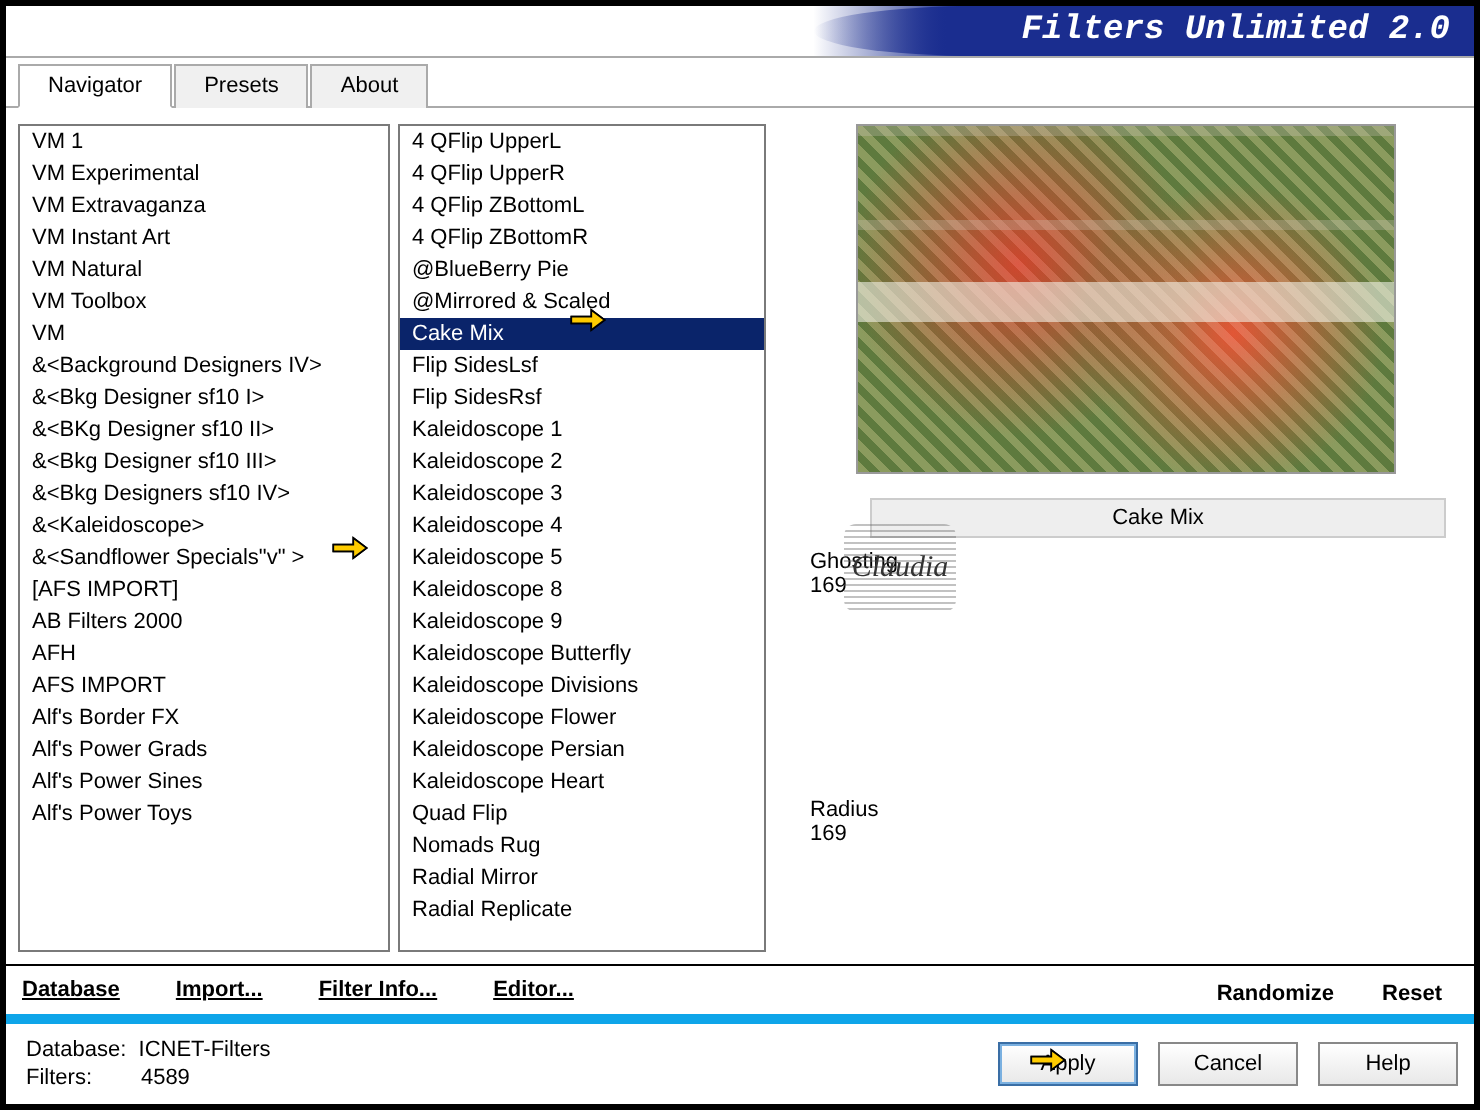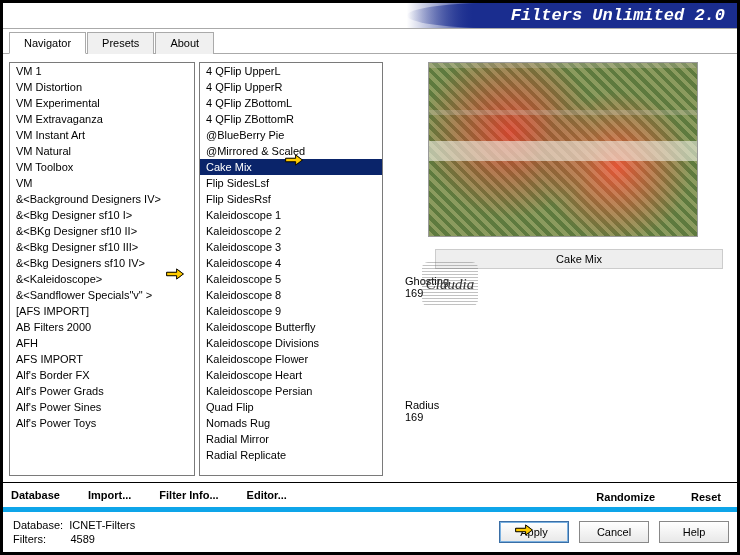--- a/index.html
+++ b/index.html
@@ -22,26 +22,26 @@
 .preview::before, .preview::after { content: ""; position: absolute; left: 0; right: 0; height: 20px; background: rgba(240,240,230,0.6); }
 .preview::before { top: 45%; }
 .preview::after { top: 0; height: 30%; background: linear-gradient(#ccc4b8 10%, transparent 10%, transparent 90%, #ccc4b8 90%); opacity: 0.3; }
 .filter-name-box { background: #eee; border: 1px solid #ccc; padding: 3px; text-align: center; margin: 4px 8px 2px 40px; }
 .sliders { flex: 1; overflow-y: scroll; margin: 0 2px 0 2px; border-right: 0; }
 .slider-row { display: flex; justify-content: flex-end; padding: 4px 8px 16px 8px; flex-direction: column; }
 .stamp { position: absolute; left: 422px; top: 262px; width: 56px; height: 44px; font-family: cursive; font-style: italic; font-size: 10px; color: #333; text-align: center; line-height: 44px; z-index: 5; }
 .stamp::before { content: ""; position: absolute; inset: 0; background: repeating-linear-gradient(#666 0 1px, transparent 1px 3px); border-radius: 6px; opacity: 0.4; }
 .stamp-text { position: relative; font-family: "Brush Script MT", cursive; font-size: 15px; }
 .btn-row { display: flex; gap: 24px; padding: 4px 6px; border-top: 1px solid #000; }
-.link-btn { font-weight: bold; cursor: pointer; padding: 2px 2px; }
+.link-btn { font-weight: bold; text-decoration: underline; cursor: pointer; padding: 2px 2px; }
 .bottom-row { display: flex; justify-content: flex-end; gap: 10px; padding: 6px 8px 6px 8px; align-items: center; border-top: 5px solid #0ea5e9; }
 .info-block { flex: 1; line-height: 14px; padding-left: 2px; }
 .btn { width: 70px; height: 22px; border: 1px solid #888; background: linear-gradient(#fff, #e8e8e8); cursor: pointer; }
 .btn.default { border: 1px solid #3a6ea5; box-shadow: 0 0 0 1px #7ab0e0 inset; }
-.right-links { display: flex; justify-content: flex-end; gap: 32px; padding: 6px 14px 2px 0; font-weight: bold; }
+.right-links { display: flex; justify-content: flex-end; gap: 20px; padding: 6px 14px 2px 0; font-weight: bold; }
 .hand { position: absolute; width: 20px; height: 18px; z-index: 10; pointer-events: none; }
 .hand svg { filter: drop-shadow(0.5px 0.5px 0 #000); }
 </style>
 </head>
 <body>
 
 <div class="window">
 
   <div class="title-bar">
     <span class="title-text">Filters Unlimited 2.0</span>
@@ -50,21 +50,20 @@
   <div class="tabs">
     <div class="tab active">Navigator</div>
     <div class="tab">Presets</div>
     <div class="tab">About</div>
   </div>
 
   <div class="content">
 
     <div class="listbox list1" id="cat-list">
         <div class="list-item">VM 1</div>
-        <div class="list-item">VM Distortion</div>
         <div class="list-item">VM Experimental</div>
         <div class="list-item">VM Extravaganza</div>
         <div class="list-item">VM Instant Art</div>
         <div class="list-item">VM Natural</div>
         <div class="list-item">VM Toolbox</div>
         <div class="list-item">VM</div>
         <div class="list-item">&amp;&lt;Background Designers IV&gt;</div>
         <div class="list-item">&amp;&lt;Bkg Designer sf10 I&gt;</div>
         <div class="list-item">&amp;&lt;BKg Designer sf10 II&gt;</div>
         <div class="list-item">&amp;&lt;Bkg Designer sf10 III&gt;</div>
@@ -94,22 +93,22 @@
         <div class="list-item">Kaleidoscope 1</div>
         <div class="list-item">Kaleidoscope 2</div>
         <div class="list-item">Kaleidoscope 3</div>
         <div class="list-item">Kaleidoscope 4</div>
         <div class="list-item">Kaleidoscope 5</div>
         <div class="list-item">Kaleidoscope 8</div>
         <div class="list-item">Kaleidoscope 9</div>
         <div class="list-item">Kaleidoscope Butterfly</div>
         <div class="list-item">Kaleidoscope Divisions</div>
         <div class="list-item">Kaleidoscope Flower</div>
+        <div class="list-item">Kaleidoscope Persian</div>
         <div class="list-item">Kaleidoscope Heart</div>
-        <div class="list-item">Kaleidoscope Persian</div>
         <div class="list-item">Quad Flip</div>
         <div class="list-item">Nomads Rug</div>
         <div class="list-item">Radial Mirror</div>
         <div class="list-item">Radial Replicate</div>
       </div>
 
     <div class="right-panel">
       <div class="preview"></div>
       <div class="filter-name-box">Cake Mix</div>
       <div class="sliders" id="sliders">

